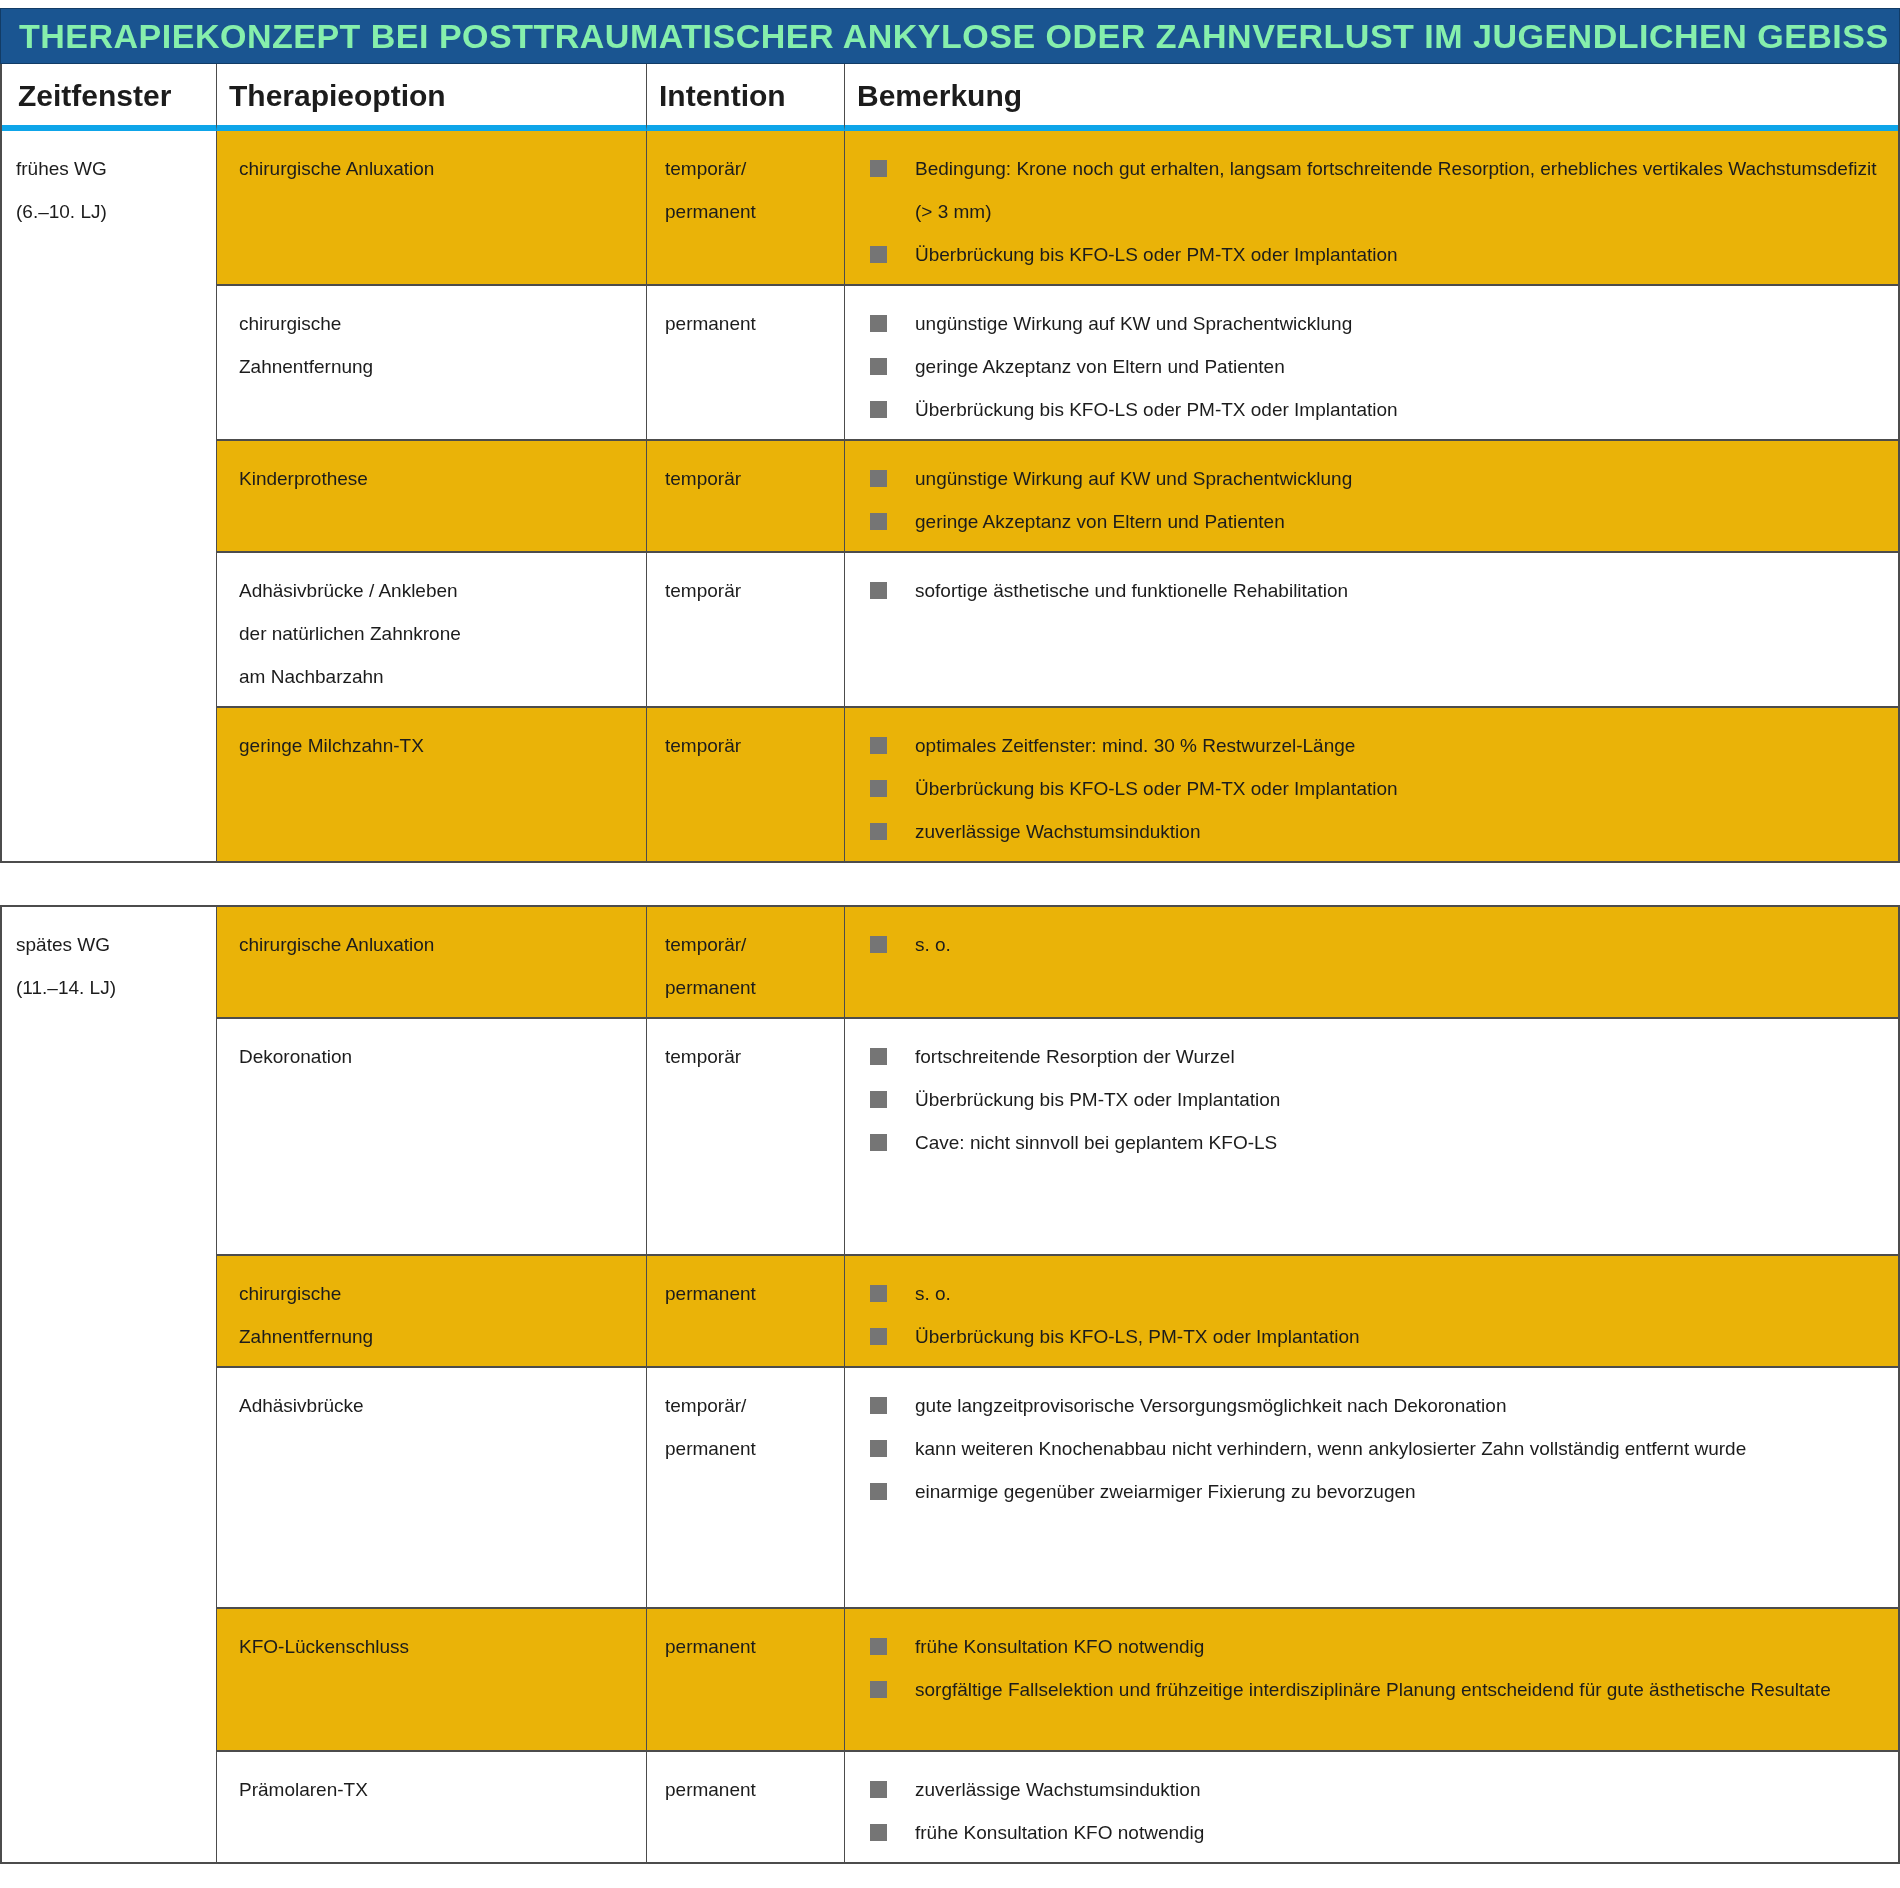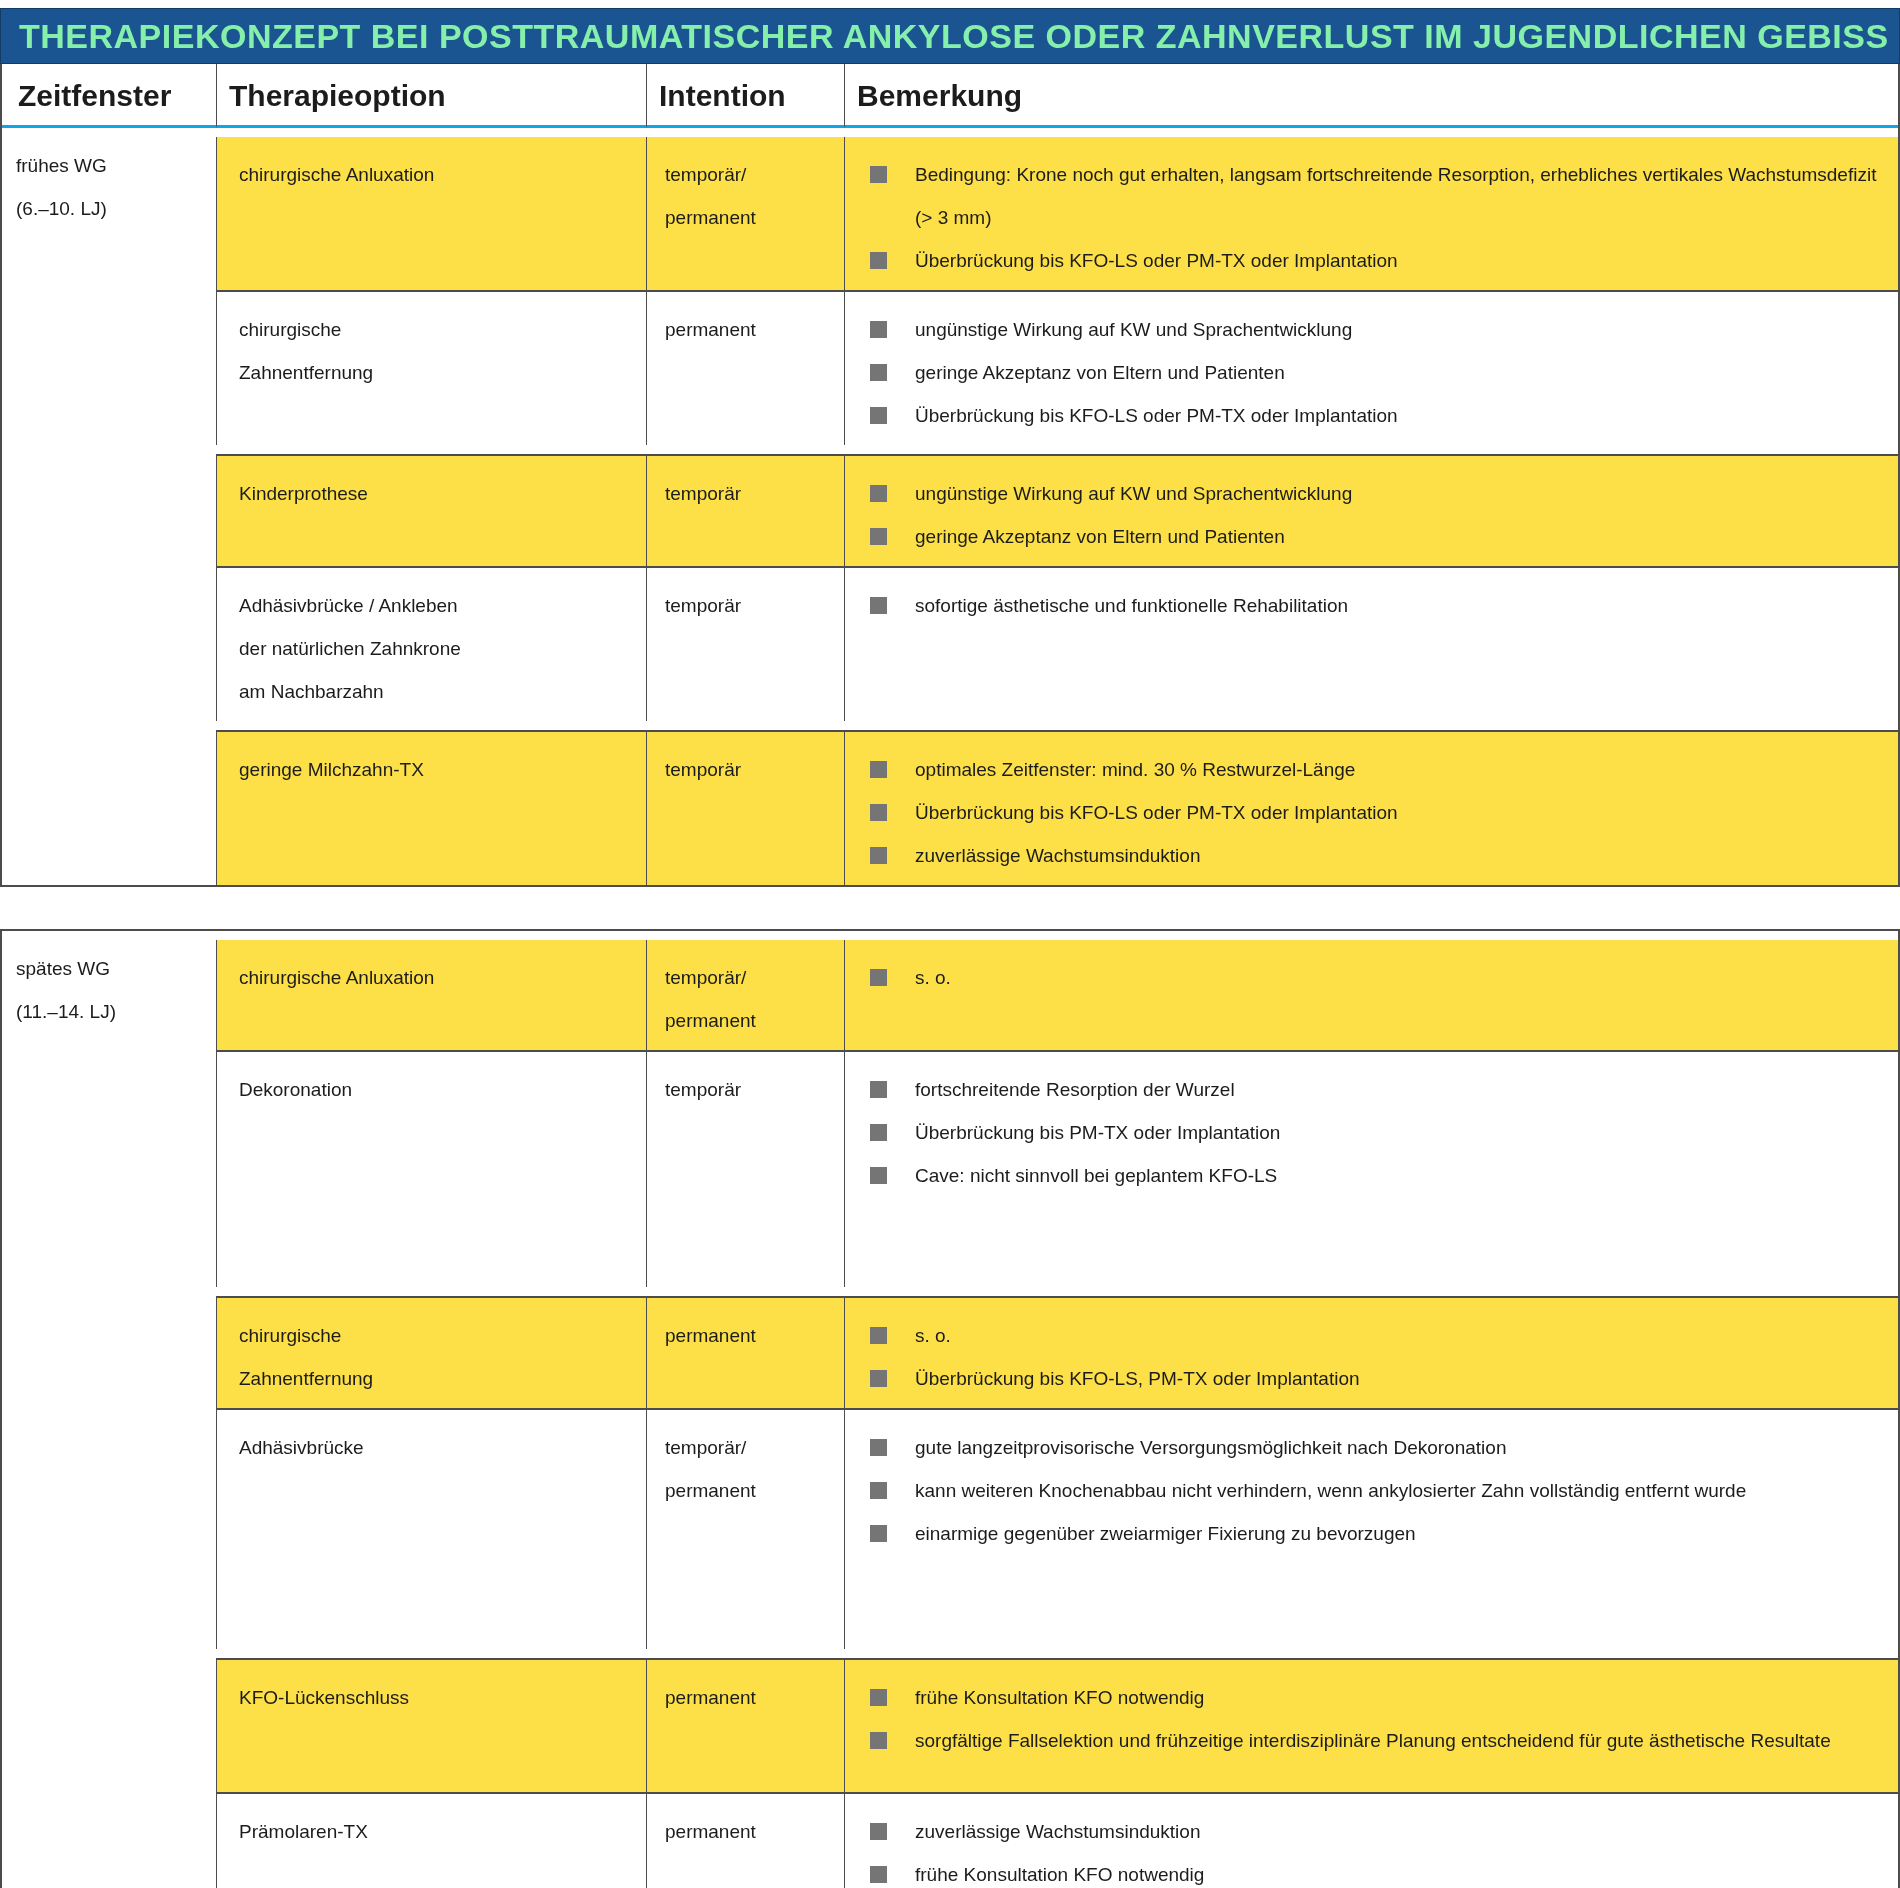--- a/index.html
+++ b/index.html
@@ -41,21 +41,21 @@
   }
   .grid.s2{
     grid-template-rows:minmax(103px,auto) minmax(237px,auto) minmax(103px,auto)
                        minmax(241px,auto) minmax(143px,auto) minmax(106px,auto);
   }
 
   .cell{font-size:19px;line-height:43px;}
   .head{
     font-weight:bold;font-size:30px;
     padding:10px 18px 8px 16px;
-    border-bottom:3px solid #0ea5e9;
+    border-bottom:6px solid #0ea5e9;
     background:#ffffff;
     display:flex;align-items:center;
   }
   .h1{grid-column:1;grid-row:1;}
   .h2{grid-column:2;grid-row:1;}
   .h3{grid-column:3;grid-row:1;}
   .h4{grid-column:4;grid-row:1;}
 
   .zf{
     grid-column:1;background:#ffffff;
@@ -74,21 +74,21 @@
 
   
   .s1 .r1{grid-row:2}.s1 .r2{grid-row:3}.s1 .r3{grid-row:4}.s1 .r4{grid-row:5}.s1 .r5{grid-row:6}
   .s2 .r1{grid-row:1}.s2 .r2{grid-row:2}.s2 .r3{grid-row:3}.s2 .r4{grid-row:4}.s2 .r5{grid-row:5}.s2 .r6{grid-row:6}
 
   
   .s1 .r2,.s1 .r3,.s1 .r4,.s1 .r5,
   .s2 .r2,.s2 .r3,.s2 .r4,.s2 .r5,.s2 .r6{border-top:2px solid #4c4c4c;}
 
   
-  .shade{background:#fde047;margin-top:9px;}
+  .shade{background:#eab308;}
   .plain{background:#ffffff;}
 
   
   .bitem{display:flex;margin:0;}
   .sq{
     width:17px;height:17px;background:#757575;
     flex:none;margin:13px 28px 0 0;
   }
   .btxt{flex:1;}
 </style>

